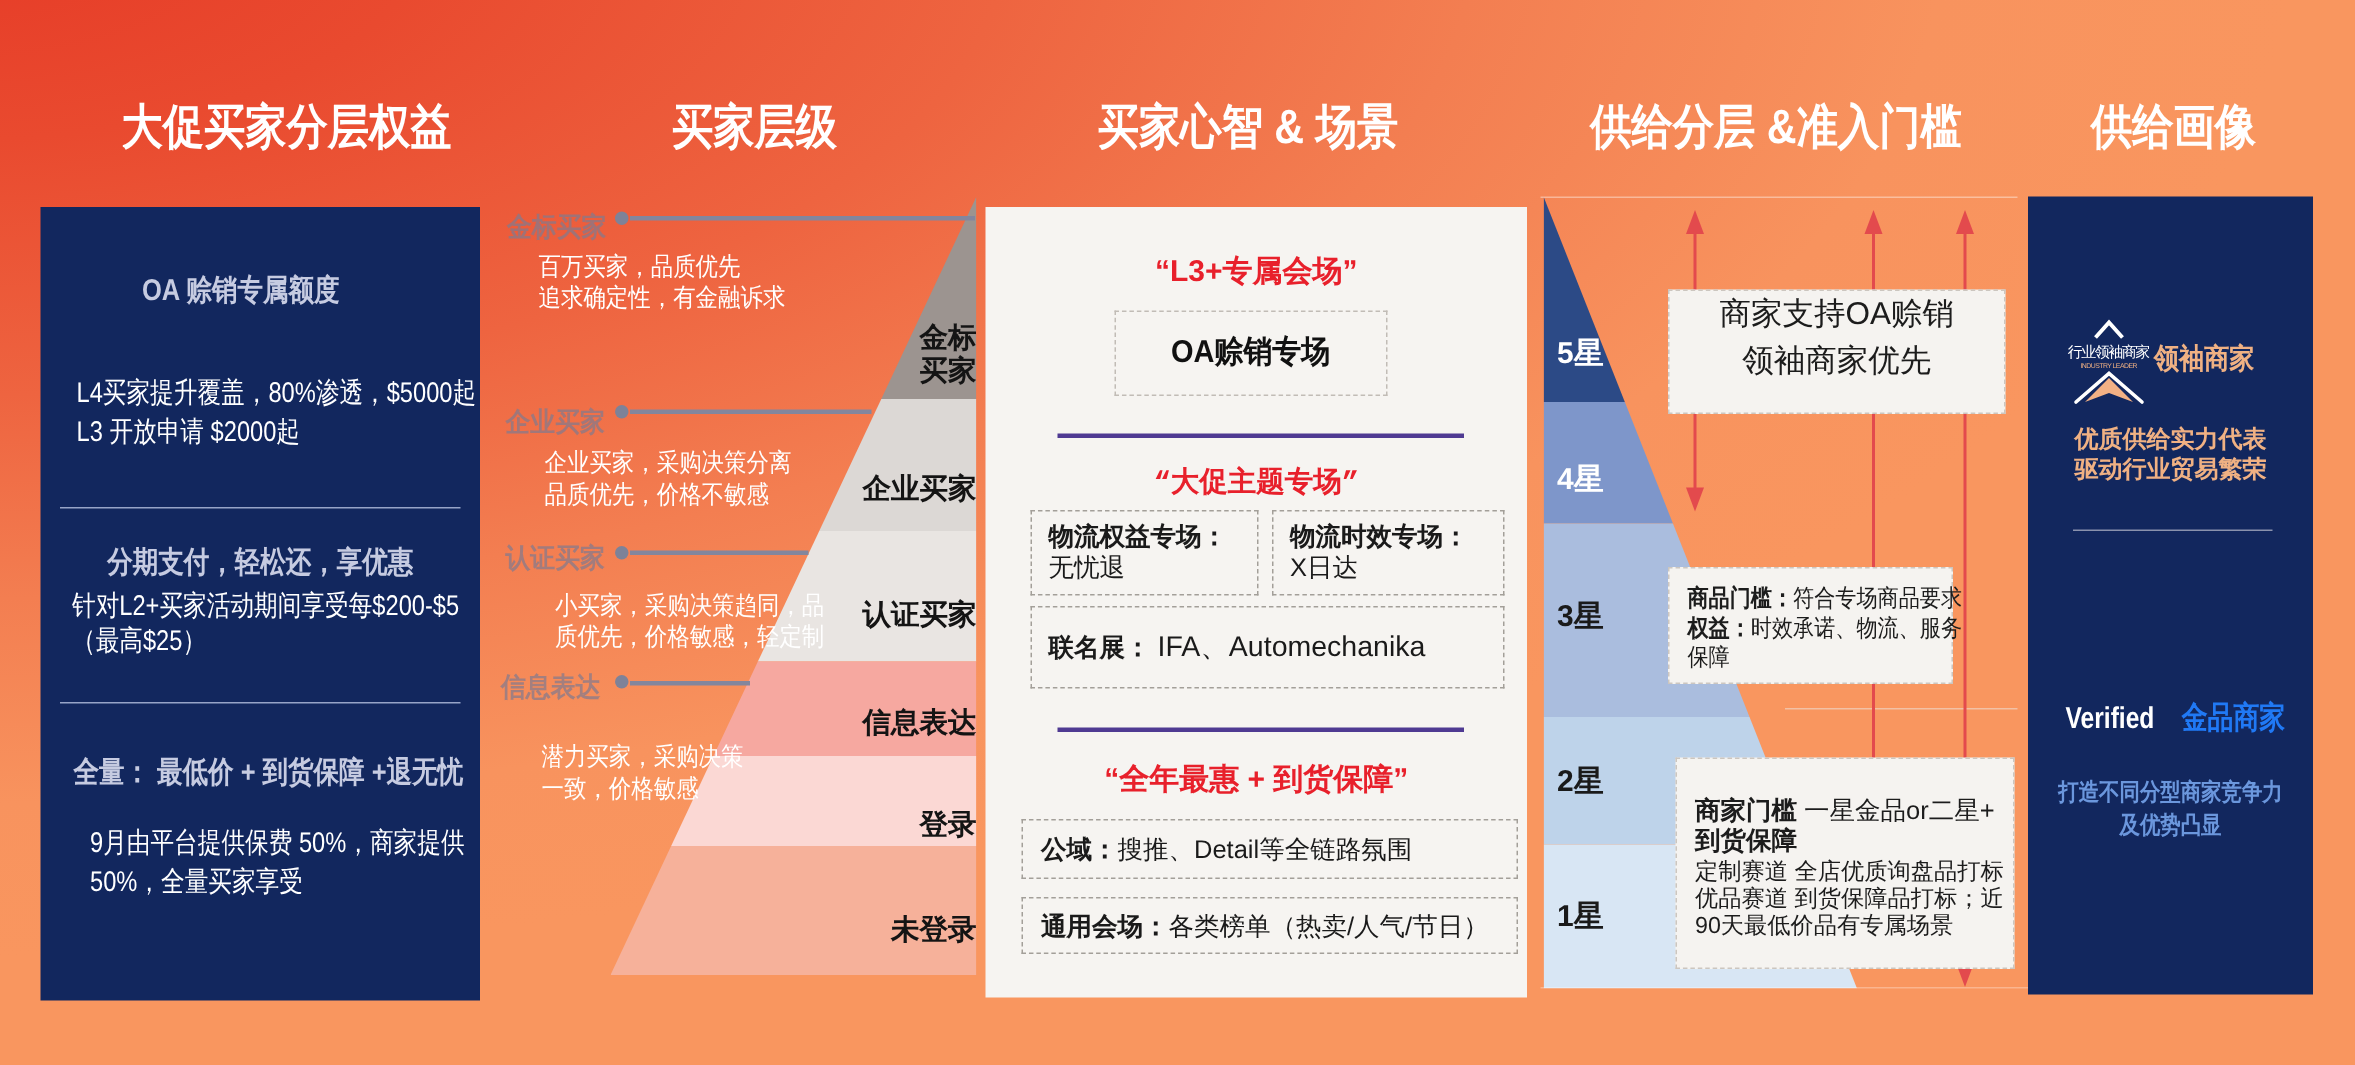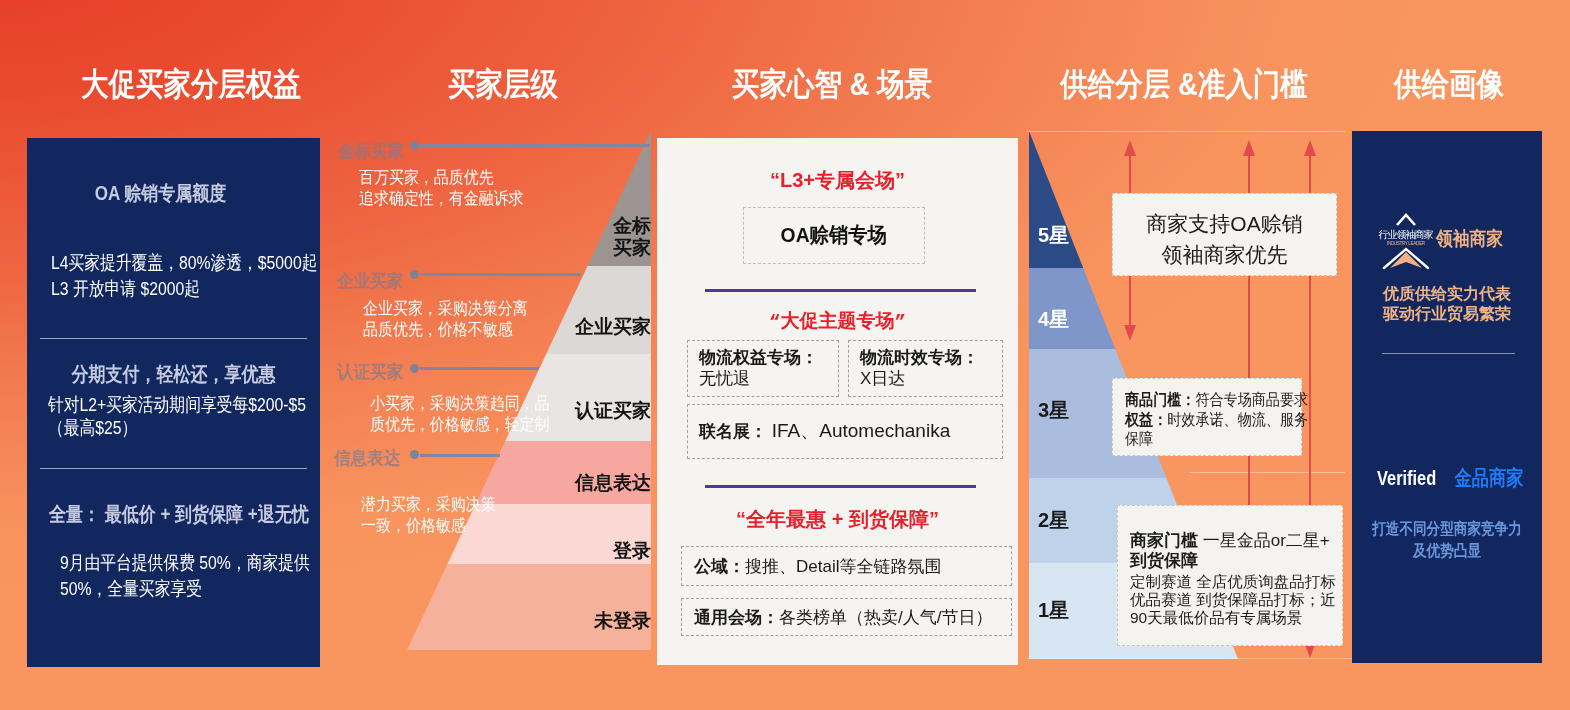--- a/index.html
+++ b/index.html
@@ -137,21 +137,21 @@
   <div class="arrline" style="left:1128.5px; top:154px; height:172px;"></div>
   <div class="arrdn" style="left:1123.5px; top:325px;"></div>
 
   <div class="arrup" style="left:1242.5px; top:140px;"></div>
   <div class="arrline" style="left:1247.5px; top:154px; height:491px;"></div>
 
   <div class="arrup" style="left:1303.5px; top:140px;"></div>
   <div class="arrline" style="left:1308.5px; top:154px; height:489px;"></div>
   <div class="arrdn" style="left:1303.5px; top:642px;"></div>
 
-  <div class="wbox" style="left:1112px; top:193px; width:225px; height:83px; text-align:center; font-size:21px; line-height:31px; padding-top:14px;">商家支持OA赊销<br>领袖商家优先</div>
+  <div class="wbox" style="left:1112px; top:193px; width:225px; height:83px; text-align:center; font-size:21px; line-height:31px; ">商家支持OA赊销<br>领袖商家优先</div>
   <div class="wbox" style="left:1112px; top:378px; width:190px; height:78px; font-size:16px; line-height:19.5px; padding:11px 12px;"><span style="display:inline-block; transform:scaleX(0.88); transform-origin:left top; white-space:nowrap;"><b>商品门槛：</b>符合专场商品要求<br><b>权益：</b>时效承诺、物流、服务<br>保障</span></div>
   <div class="wbox" style="left:1117px; top:505px; width:226px; height:141px; font-size:17px; line-height:20px; padding:25px 12px 0;"><b>商家门槛</b> 一星金品or二星+<br><b>到货保障</b><div style="font-size:15.5px; line-height:18px; margin-top:2px;">定制赛道 全店优质询盘品打标<br>优品赛道 到货保障品打标；近<br>90天最低价品有专属场景</div></div>
 
   <div id="col5">
     <svg class="abs" style="left:26px; top:80px;" width="58" height="60" viewBox="0 0 58 60">
       <path d="M19 14 L28 4 L37 14" fill="none" stroke="#ffffff" stroke-width="2.6"></path>
       <text x="28" y="27" font-family="Liberation Sans, sans-serif" font-size="10" fill="#ffffff" text-anchor="middle" textLength="55">行业领袖商家</text>
       <text x="28" y="34" font-family="Liberation Sans, sans-serif" font-size="4.6" fill="#f0b183" text-anchor="middle" textLength="38">INDUSTRY LEADER</text>
       <path d="M6 57 L28 38 L50 57" fill="none" stroke="#ffffff" stroke-width="2.4" stroke-linecap="round"></path>
       <path d="M12 57 L28 41 L44 57 L28 51 Z" fill="#f2b185"></path>

